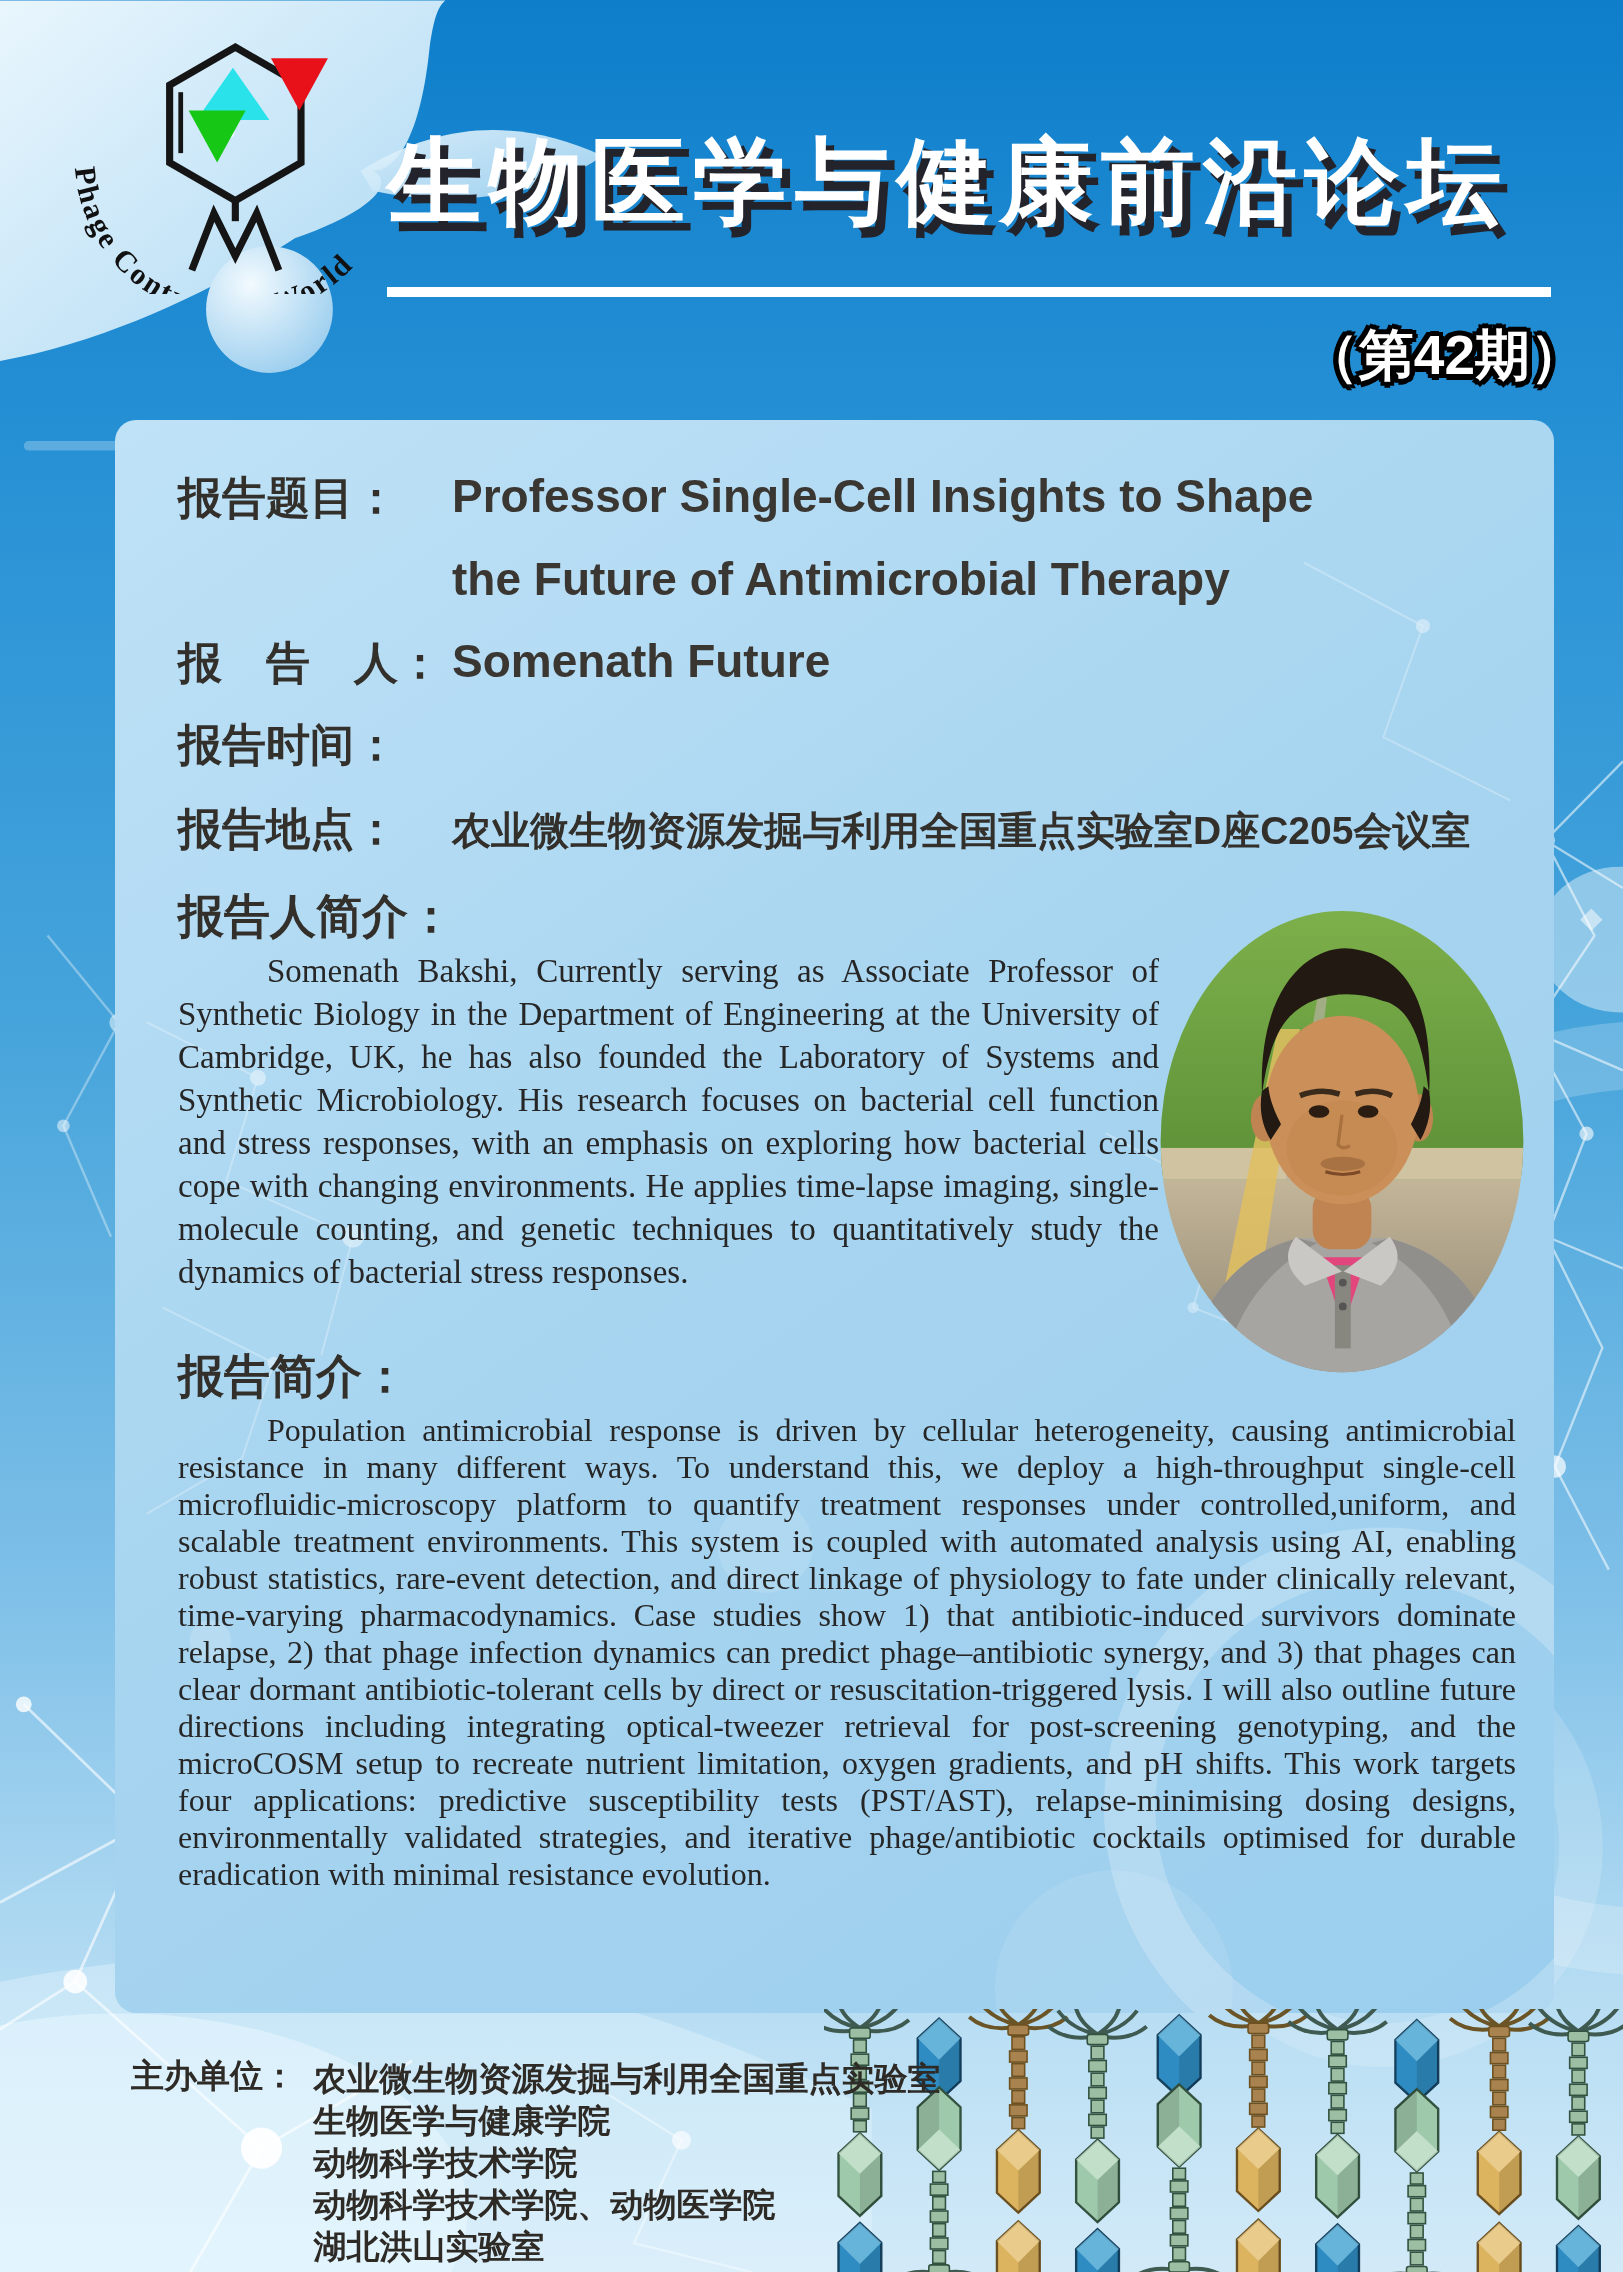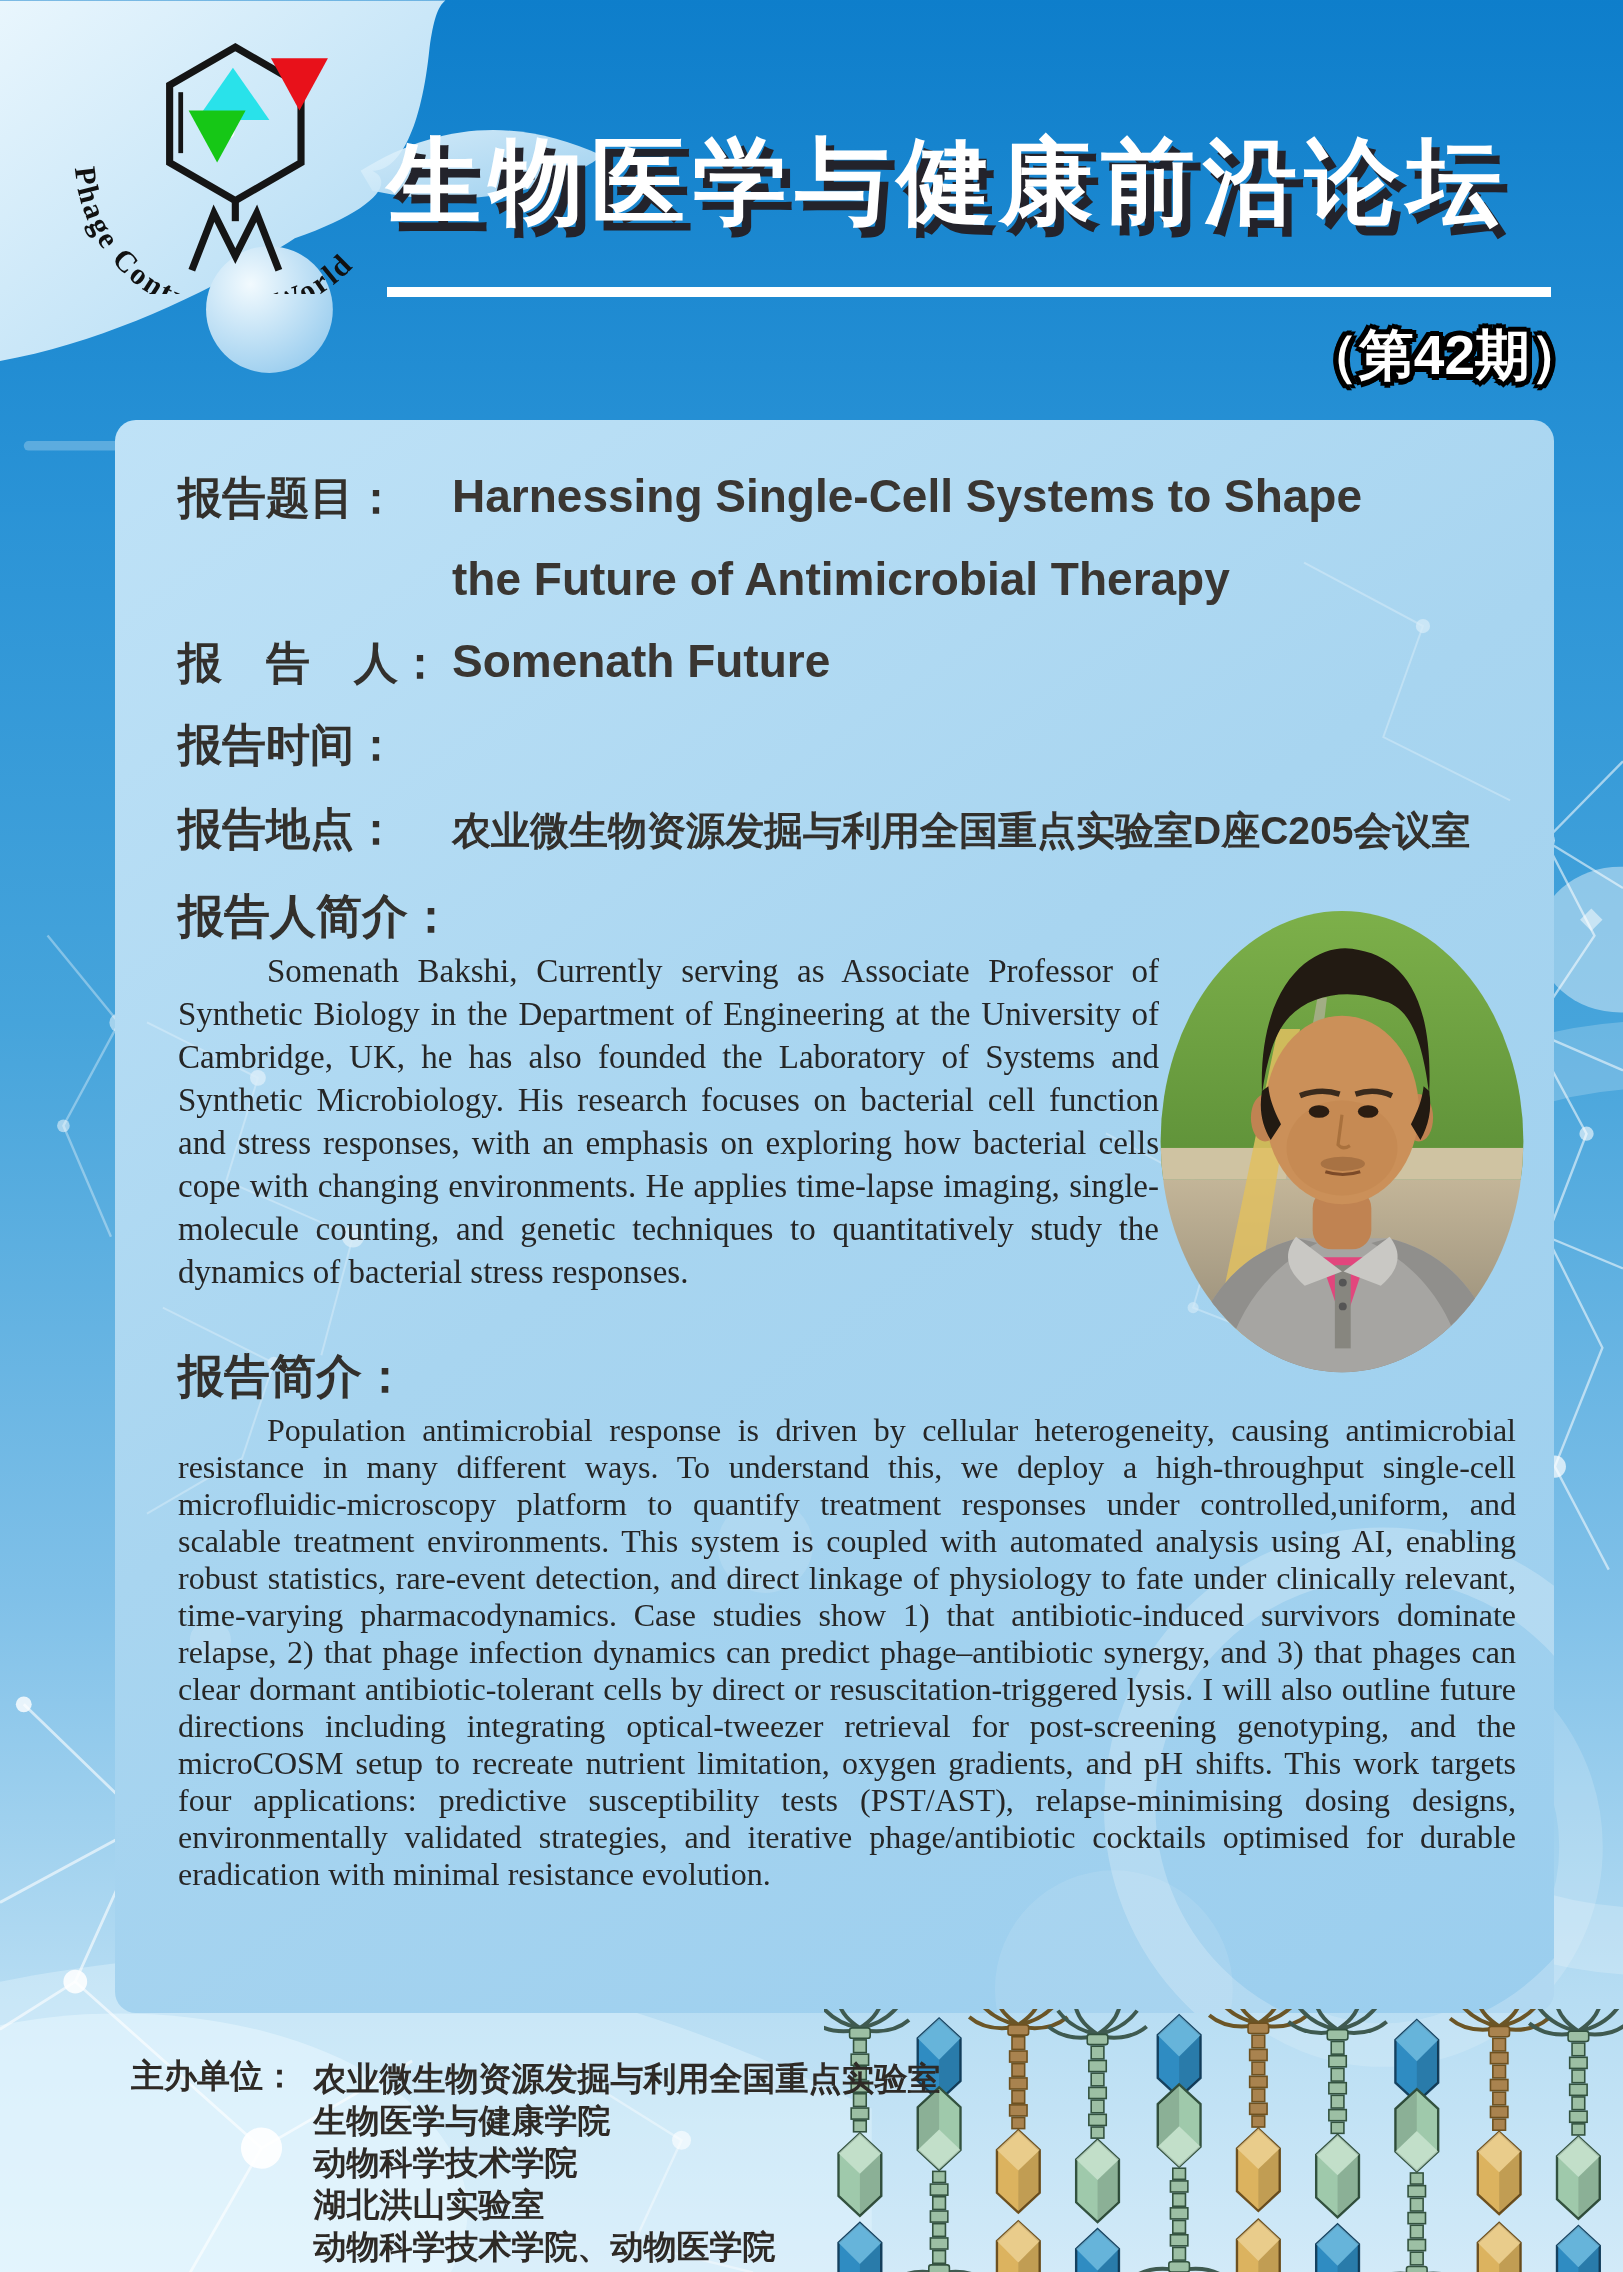--- a/index.html
+++ b/index.html
@@ -153,21 +153,21 @@
         <circle cx="1400" cy="980" r="11" fill="rgba(255,255,255,0.7)" stroke="none"></circle>
         <circle cx="1360" cy="1120" r="7" fill="rgba(255,255,255,0.6)" stroke="none"></circle>
       </g>
       <circle cx="1600" cy="1750" r="320" fill="none" stroke="rgba(255,255,255,0.22)" stroke-width="65"></circle>
       <circle cx="1260" cy="1980" r="150" fill="rgba(255,255,255,0.10)"></circle>
       <circle cx="820" cy="1420" r="60" fill="rgba(255,255,255,0.12)"></circle>
       <circle cx="120" cy="1540" r="26" fill="rgba(255,255,255,0.18)"></circle>
     </svg>
 
     <div class="row-label" style="top:49px">报告题目：</div>
-    <div class="row-value en-title" style="top:49px">Harnessing Single-Cell Systems to Shape</div>
+    <div class="row-value en-title" style="top:49px">Professor Single-Cell Insights to Shape</div>
     <div class="row-value en-title" style="top:132px">the Future of Antimicrobial Therapy</div>
 
     <div class="row-label" style="top:214px">报　告　人：</div>
     <div class="row-value en-title" style="top:214px">Somenath Future</div>
 
     <div class="row-label" style="top:296px">报告时间：</div>
 
     <div class="row-label" style="top:380px">报告地点：</div>
     <div class="row-value venue-value" style="top:384px">农业微生物资源发掘与利用全国重点实验室D座C205会议室</div>
 
@@ -227,22 +227,22 @@
     <div class="section-head" style="top:926px">报告简介：</div>
     <div class="abstract-text">Population antimicrobial response is driven by cellular heterogeneity, causing antimicrobial resistance in many different ways. To understand this, we deploy a high-throughput single-cell microfluidic-microscopy platform to quantify treatment responses under controlled,uniform, and scalable treatment environments. This system is coupled with automated analysis using AI, enabling robust statistics, rare-event detection, and direct linkage of physiology to fate under clinically relevant, time-varying pharmacodynamics. Case studies show 1) that antibiotic-induced survivors dominate relapse, 2) that phage infection dynamics can predict phage–antibiotic synergy, and 3) that phages can clear dormant antibiotic-tolerant cells by direct or resuscitation-triggered lysis. I will also outline future directions including integrating optical-tweezer retrieval for post-screening genotyping, and the microCOSM setup to recreate nutrient limitation, oxygen gradients, and pH shifts. This work targets four applications: predictive susceptibility tests (PST/AST), relapse-minimising dosing designs, environmentally validated strategies, and iterative phage/antibiotic cocktails optimised for durable eradication with minimal resistance evolution.</div>
   </div>
 
   <div class="organizers">
     <div class="org-label">主办单位：</div>
     <ul class="org-list">
       <li>农业微生物资源发掘与利用全国重点实验室</li>
       <li>生物医学与健康学院</li>
       <li>动物科学技术学院</li>
+      <li>动物科学技术学院、动物医学院</li>
       <li>湖北洪山实验室</li>
-      <li>动物科学技术学院、动物医学院</li>
     </ul>
   </div>
 
   <svg class="phage-strip" width="799" height="263" viewBox="0 0 1008 332">
     <defs>
       <g id="phageDown">
         <path d="M0,16 C-12,8 -24,-2 -28,-20 M0,16 C-22,12 -38,2 -50,-14 M0,16 C12,8 24,-2 28,-20 M0,16 C22,12 38,2 50,-14 M0,18 C-30,24 -48,18 -62,6 M0,18 C30,24 48,18 62,6" stroke="var(--leg)" stroke-width="5" fill="none"></path>
         <rect x="-13" y="16" width="26" height="13" rx="3" fill="var(--tail)" stroke="var(--hs)" stroke-width="2"></rect>
         <rect x="-8" y="31" width="16" height="16" fill="var(--tail)" stroke="var(--hs)" stroke-width="2"></rect>
         <rect x="-11" y="49" width="22" height="14" fill="var(--tail)" stroke="var(--hs)" stroke-width="2"></rect>

